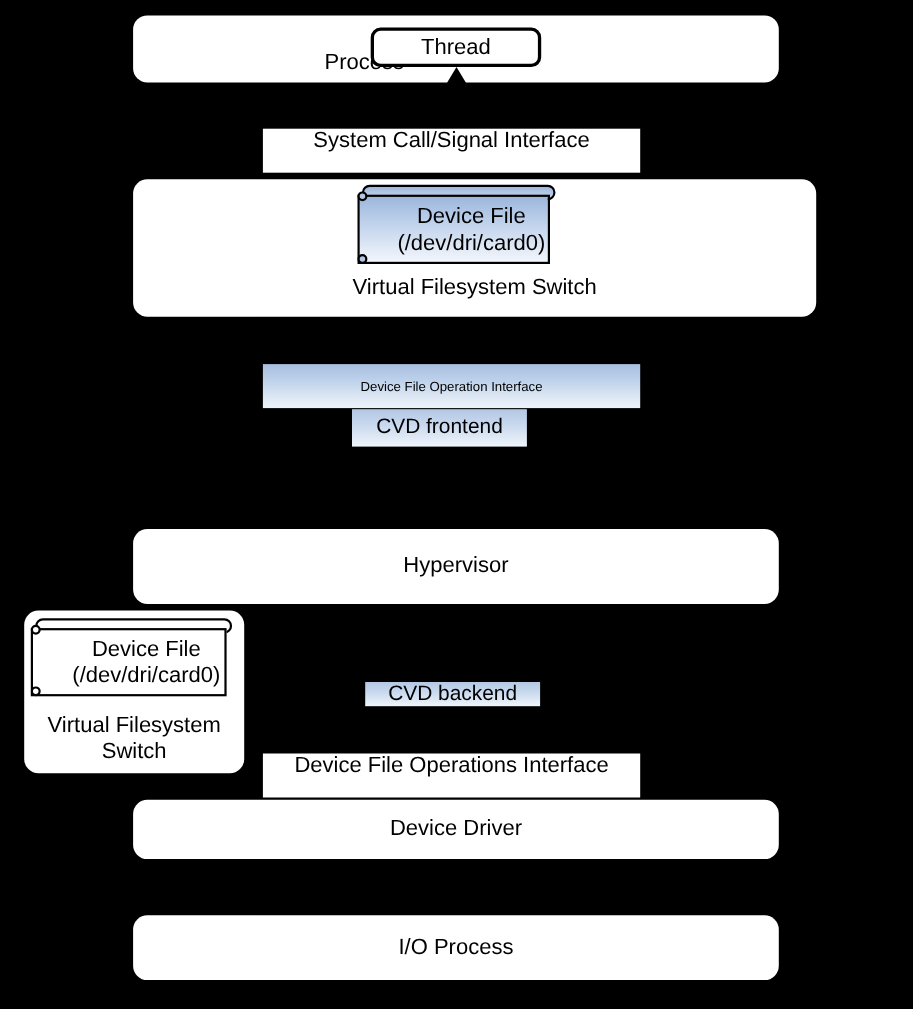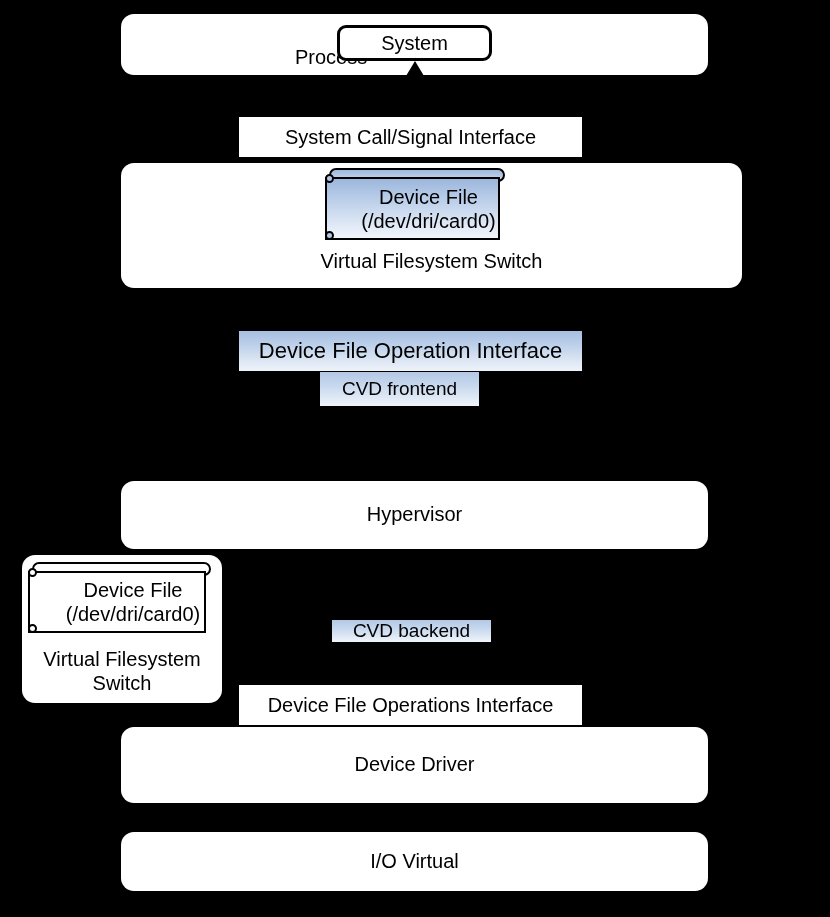--- a/index.html
+++ b/index.html
@@ -31,35 +31,34 @@
     color: #000000;
     font-size: 20px;
     line-height: 1.18;
     text-align: center;
   }
 
   
   .strip {
     background: #ffffff;
     display: flex;
-    align-items: center;
     justify-content: center;
     color: #000000;
     font-size: 20px;
     text-align: center;
   }
 
   
   .grad-strip {
     background: linear-gradient(to bottom, #a8bfe0 0%, #bcd0ea 35%, #dde7f4 75%, #eef3fa 100%);
     display: flex;
     align-items: center;
     justify-content: center;
     color: #000000;
-    font-size: 22px;
+    font-size: 12px;
     text-align: center;
   }
   .grad-strip.small {
     font-size: 19px;
     background: linear-gradient(to bottom, #b4c8e4 0%, #c7d8ee 40%, #e2ebf6 80%, #f0f5fb 100%);
   }
 
   
   .thread-box {
     background: #ffffff;
@@ -136,21 +135,21 @@
 </head>
 <body>
 
 <div id="stage">
 
   <div class="abs layer-box" style="left:121px; top:14px; width:587px; height:61px;">
     <span class="abs" style="left:174px; top:32px; font-size:20px;">Process</span>
   </div>
 
   <div class="abs thread-box" style="left:337px; top:25px; width:155px; height:36px;">
-    <span>System</span>
+    <span>Thread</span>
   </div>
 
   <div class="abs arrow-up" style="left:406px; top:61px;"></div>
 
   <div class="abs strip" style="left:239px; top:117px; width:343px; height:40px;">
     <span>System Call/Signal Interface</span>
   </div>
 
   <div class="abs layer-box" style="left:121px; top:163px; width:621px; height:125px;">
     <span class="abs" style="left:0; right:0; top:87px; text-align:center;">Virtual Filesystem Switch</span>
@@ -196,21 +195,21 @@
   </div>
 
   <div class="abs grad-strip small" style="left:332px; top:620px; width:159px; height:22px;">
     <span>CVD backend</span>
   </div>
 
   <div class="abs strip" style="left:239px; top:685px; width:343px; height:40px;">
     <span>Device File Operations Interface</span>
   </div>
 
-  <div class="abs layer-box" style="left:121px; top:727px; width:587px; height:76px;">
+  <div class="abs layer-box" style="left:121px; top:727px; width:587px; height:54px;">
     <span>Device Driver</span>
   </div>
 
   <div class="abs layer-box" style="left:121px; top:832px; width:587px; height:59px;">
-    <span>I/O Virtual</span>
+    <span>I/O Process</span>
   </div>
 
 </div>
 
 </body></html>

